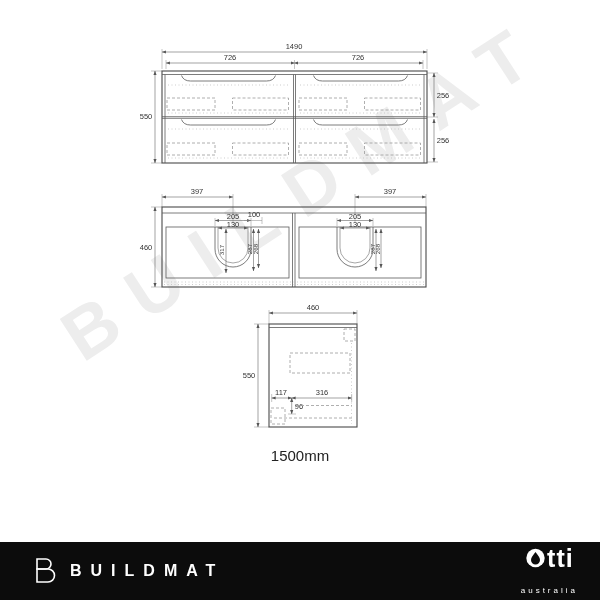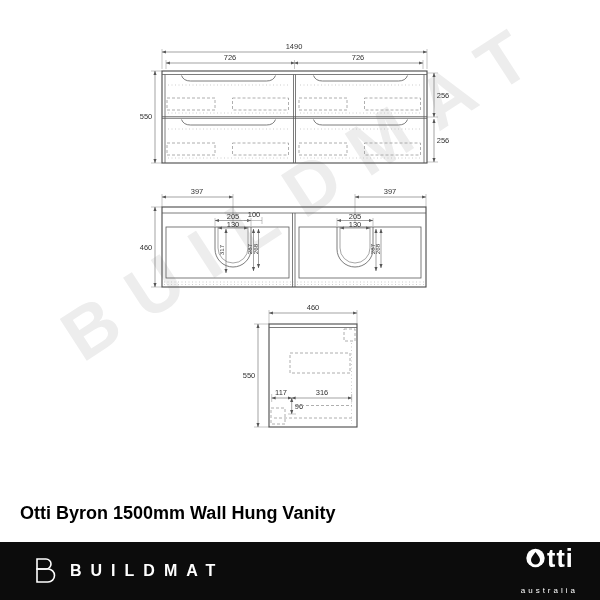--- a/index.html
+++ b/index.html
@@ -212,22 +212,22 @@
     <text x="43" y="97">117</text>
     <text x="84" y="97">316</text>
     <line class="dim" x1="53.7" y1="100" x2="53.7" y2="116" marker-start="url(#ar3)" marker-end="url(#ar3)"></line>
     <line class="ext" x1="50" y1="116" x2="58" y2="116"></line>
     <text x="61" y="111">96</text>
     <line class="dash" x1="58" y1="107.5" x2="114" y2="107.5"></line>
     <line class="dash" x1="36" y1="120" x2="114" y2="120"></line>
     <rect class="dash" x="33" y="110" width="14" height="16"></rect>
   </svg>
 
-
-  <div id="title">Otti Byron 1500mm Wall Hung Vanity</div>
+  <div id="scale-label">1500mm</div>
+
 
   <div id="footer">
     <div id="brand-left">
       <svg width="28" height="30" viewBox="0 0 28 30">
         <path d="M7,3 h9 a5,5 0 0 1 0,10 h-9 z" fill="none" stroke="#fff" stroke-width="1.6"></path>
         <path d="M7,13 h11 a6.5,6.5 0 0 1 0,13 h-11 z" fill="none" stroke="#fff" stroke-width="1.6"></path>
       </svg>
       <span class="wordmark">BUILDMAT</span>
     </div>
     <div id="brand-right">

